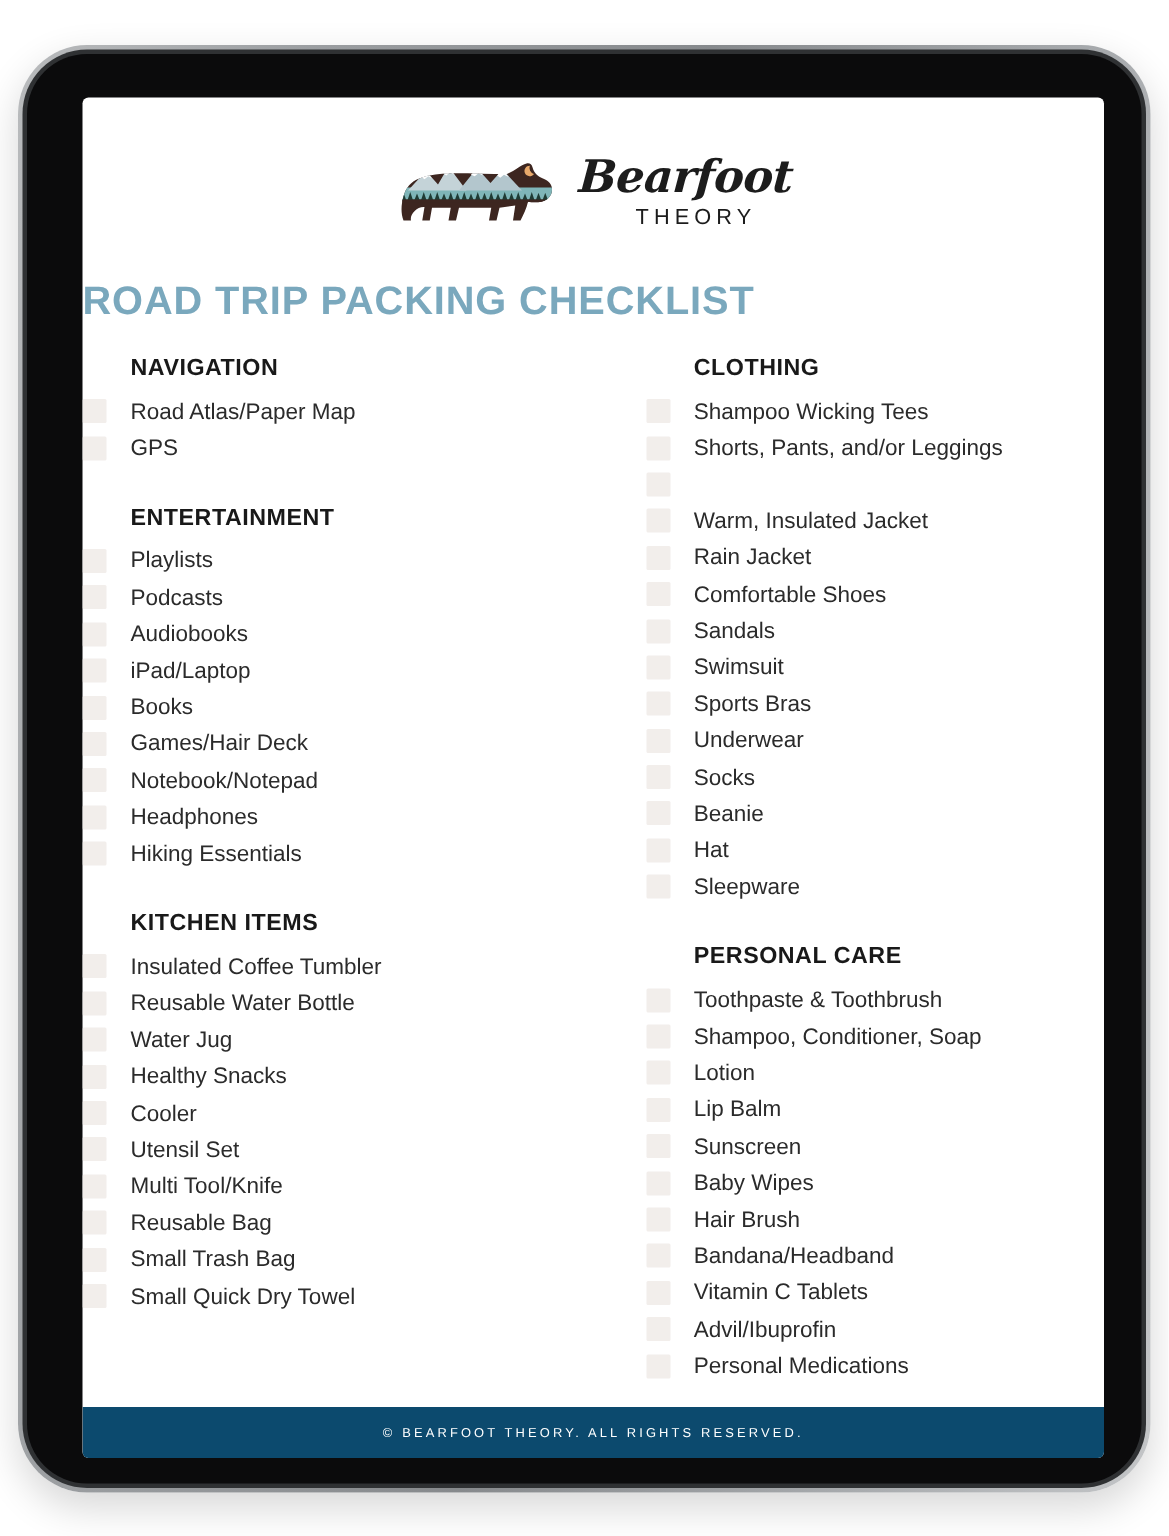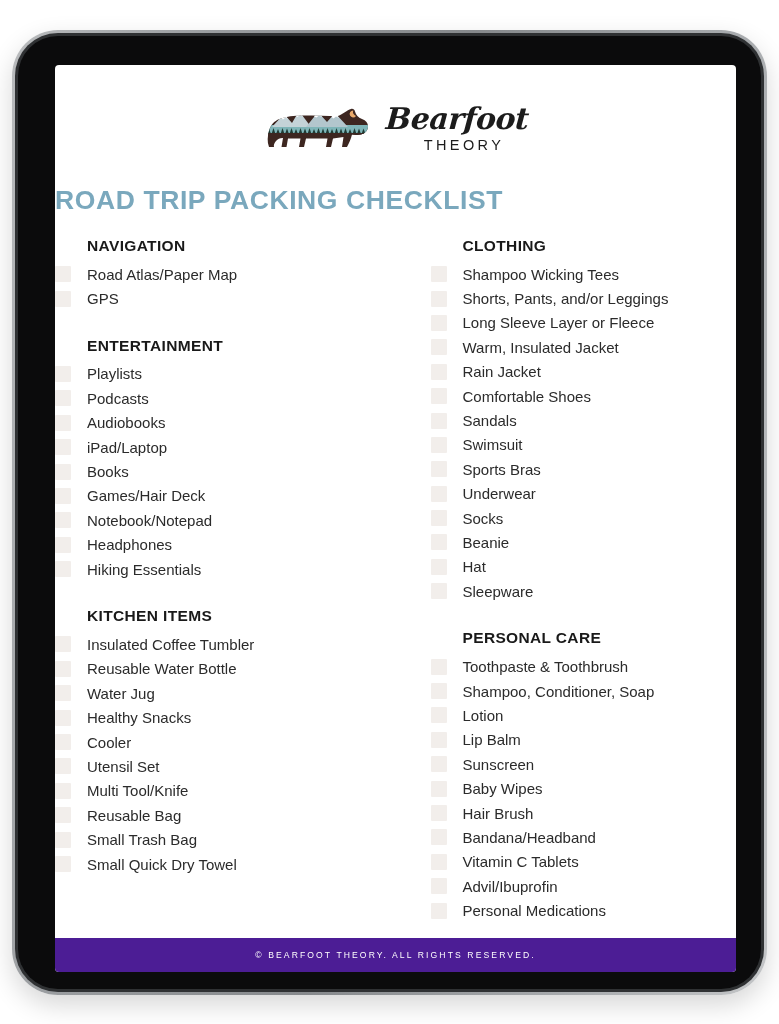--- a/index.html
+++ b/index.html
@@ -153,21 +153,21 @@
     white-space: nowrap;
   }
 
   
   .footer-bar {
     position: absolute;
     left: 0;
     bottom: 0;
     width: 681px;
     height: 34px;
-    background: #4c1d95;
+    background: #0c4a6e;
     display: flex;
     align-items: center;
     justify-content: center;
   }
   .footer-text {
     font-family: "Liberation Sans", sans-serif;
     font-size: 8.6px;
     letter-spacing: 2.1px;
     color: #ffffff;
   }
@@ -359,21 +359,20 @@
                   <div class="item">
                     <span class="checkbox"></span>
                     <span class="item-label">Shampoo Wicking Tees</span>
                   </div>
                   <div class="item">
                     <span class="checkbox"></span>
                     <span class="item-label">Shorts, Pants, and/or Leggings</span>
                   </div>
                   <div class="item">
                     <span class="checkbox"></span>
-                    <span class="item-label">Long Sleeve Layer or Fleece</span>
                   </div>
                   <div class="item">
                     <span class="checkbox"></span>
                     <span class="item-label">Warm, Insulated Jacket</span>
                   </div>
                   <div class="item">
                     <span class="checkbox"></span>
                     <span class="item-label">Rain Jacket</span>
                   </div>
                   <div class="item">

